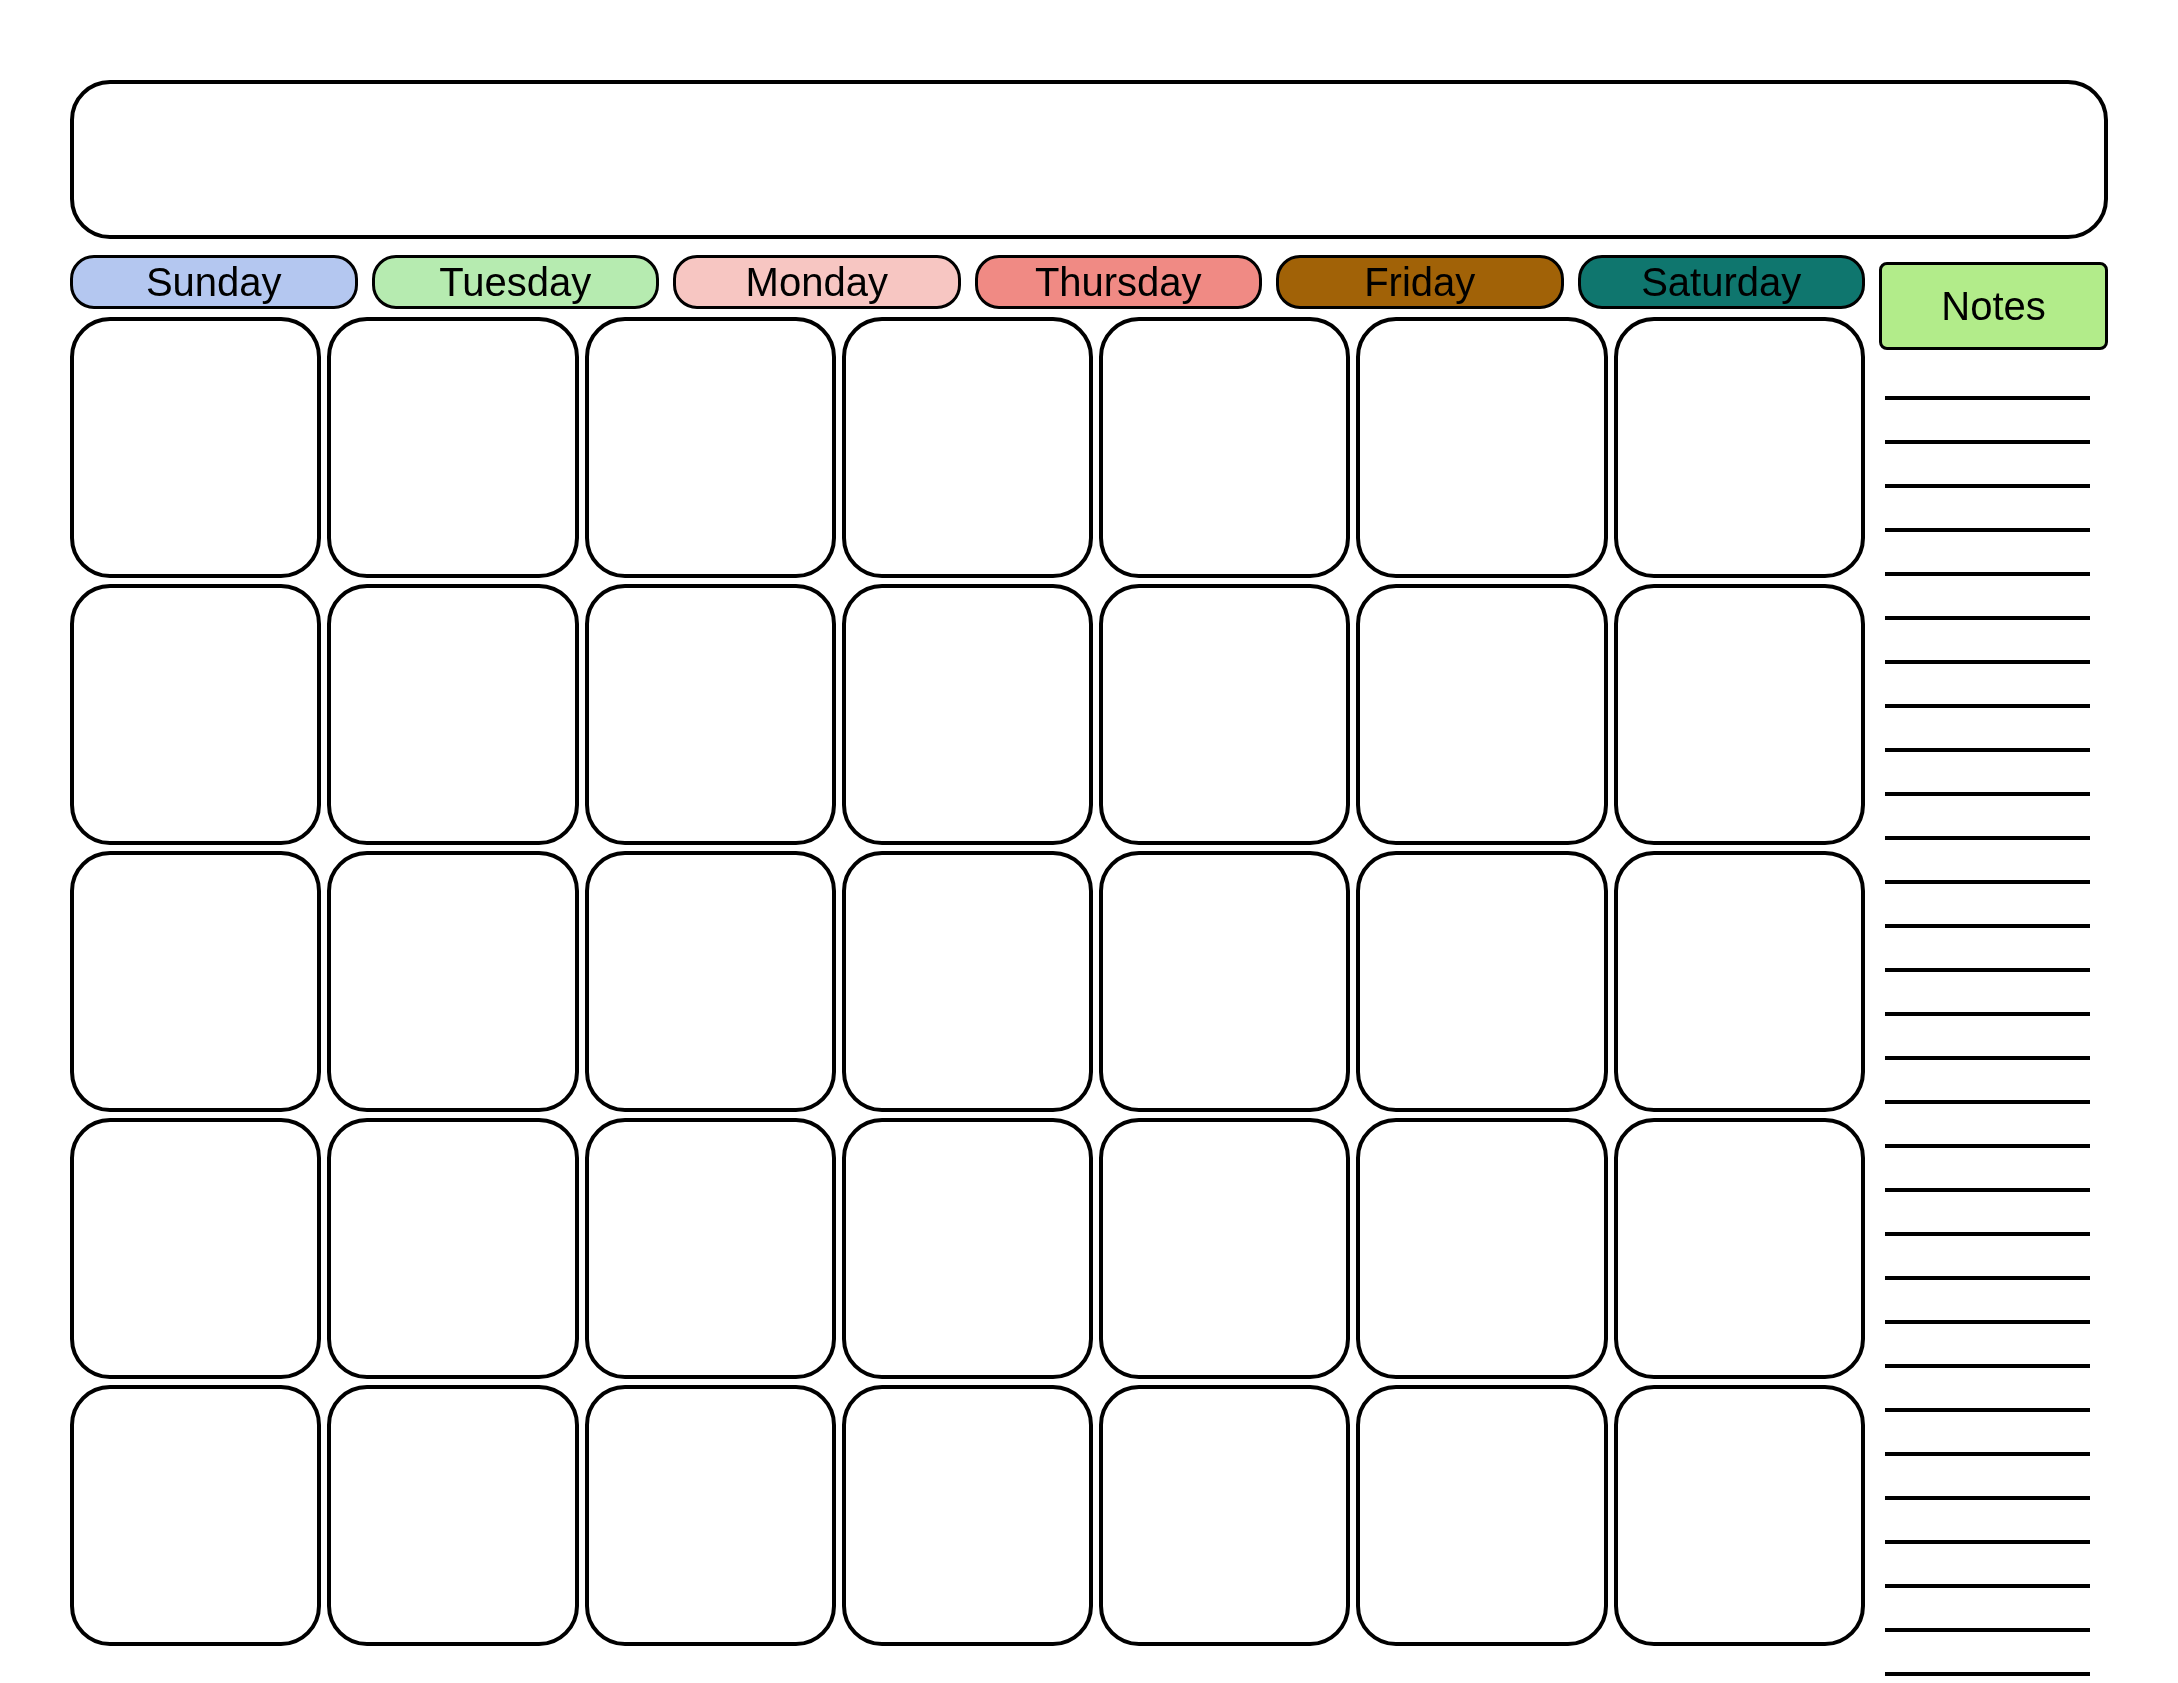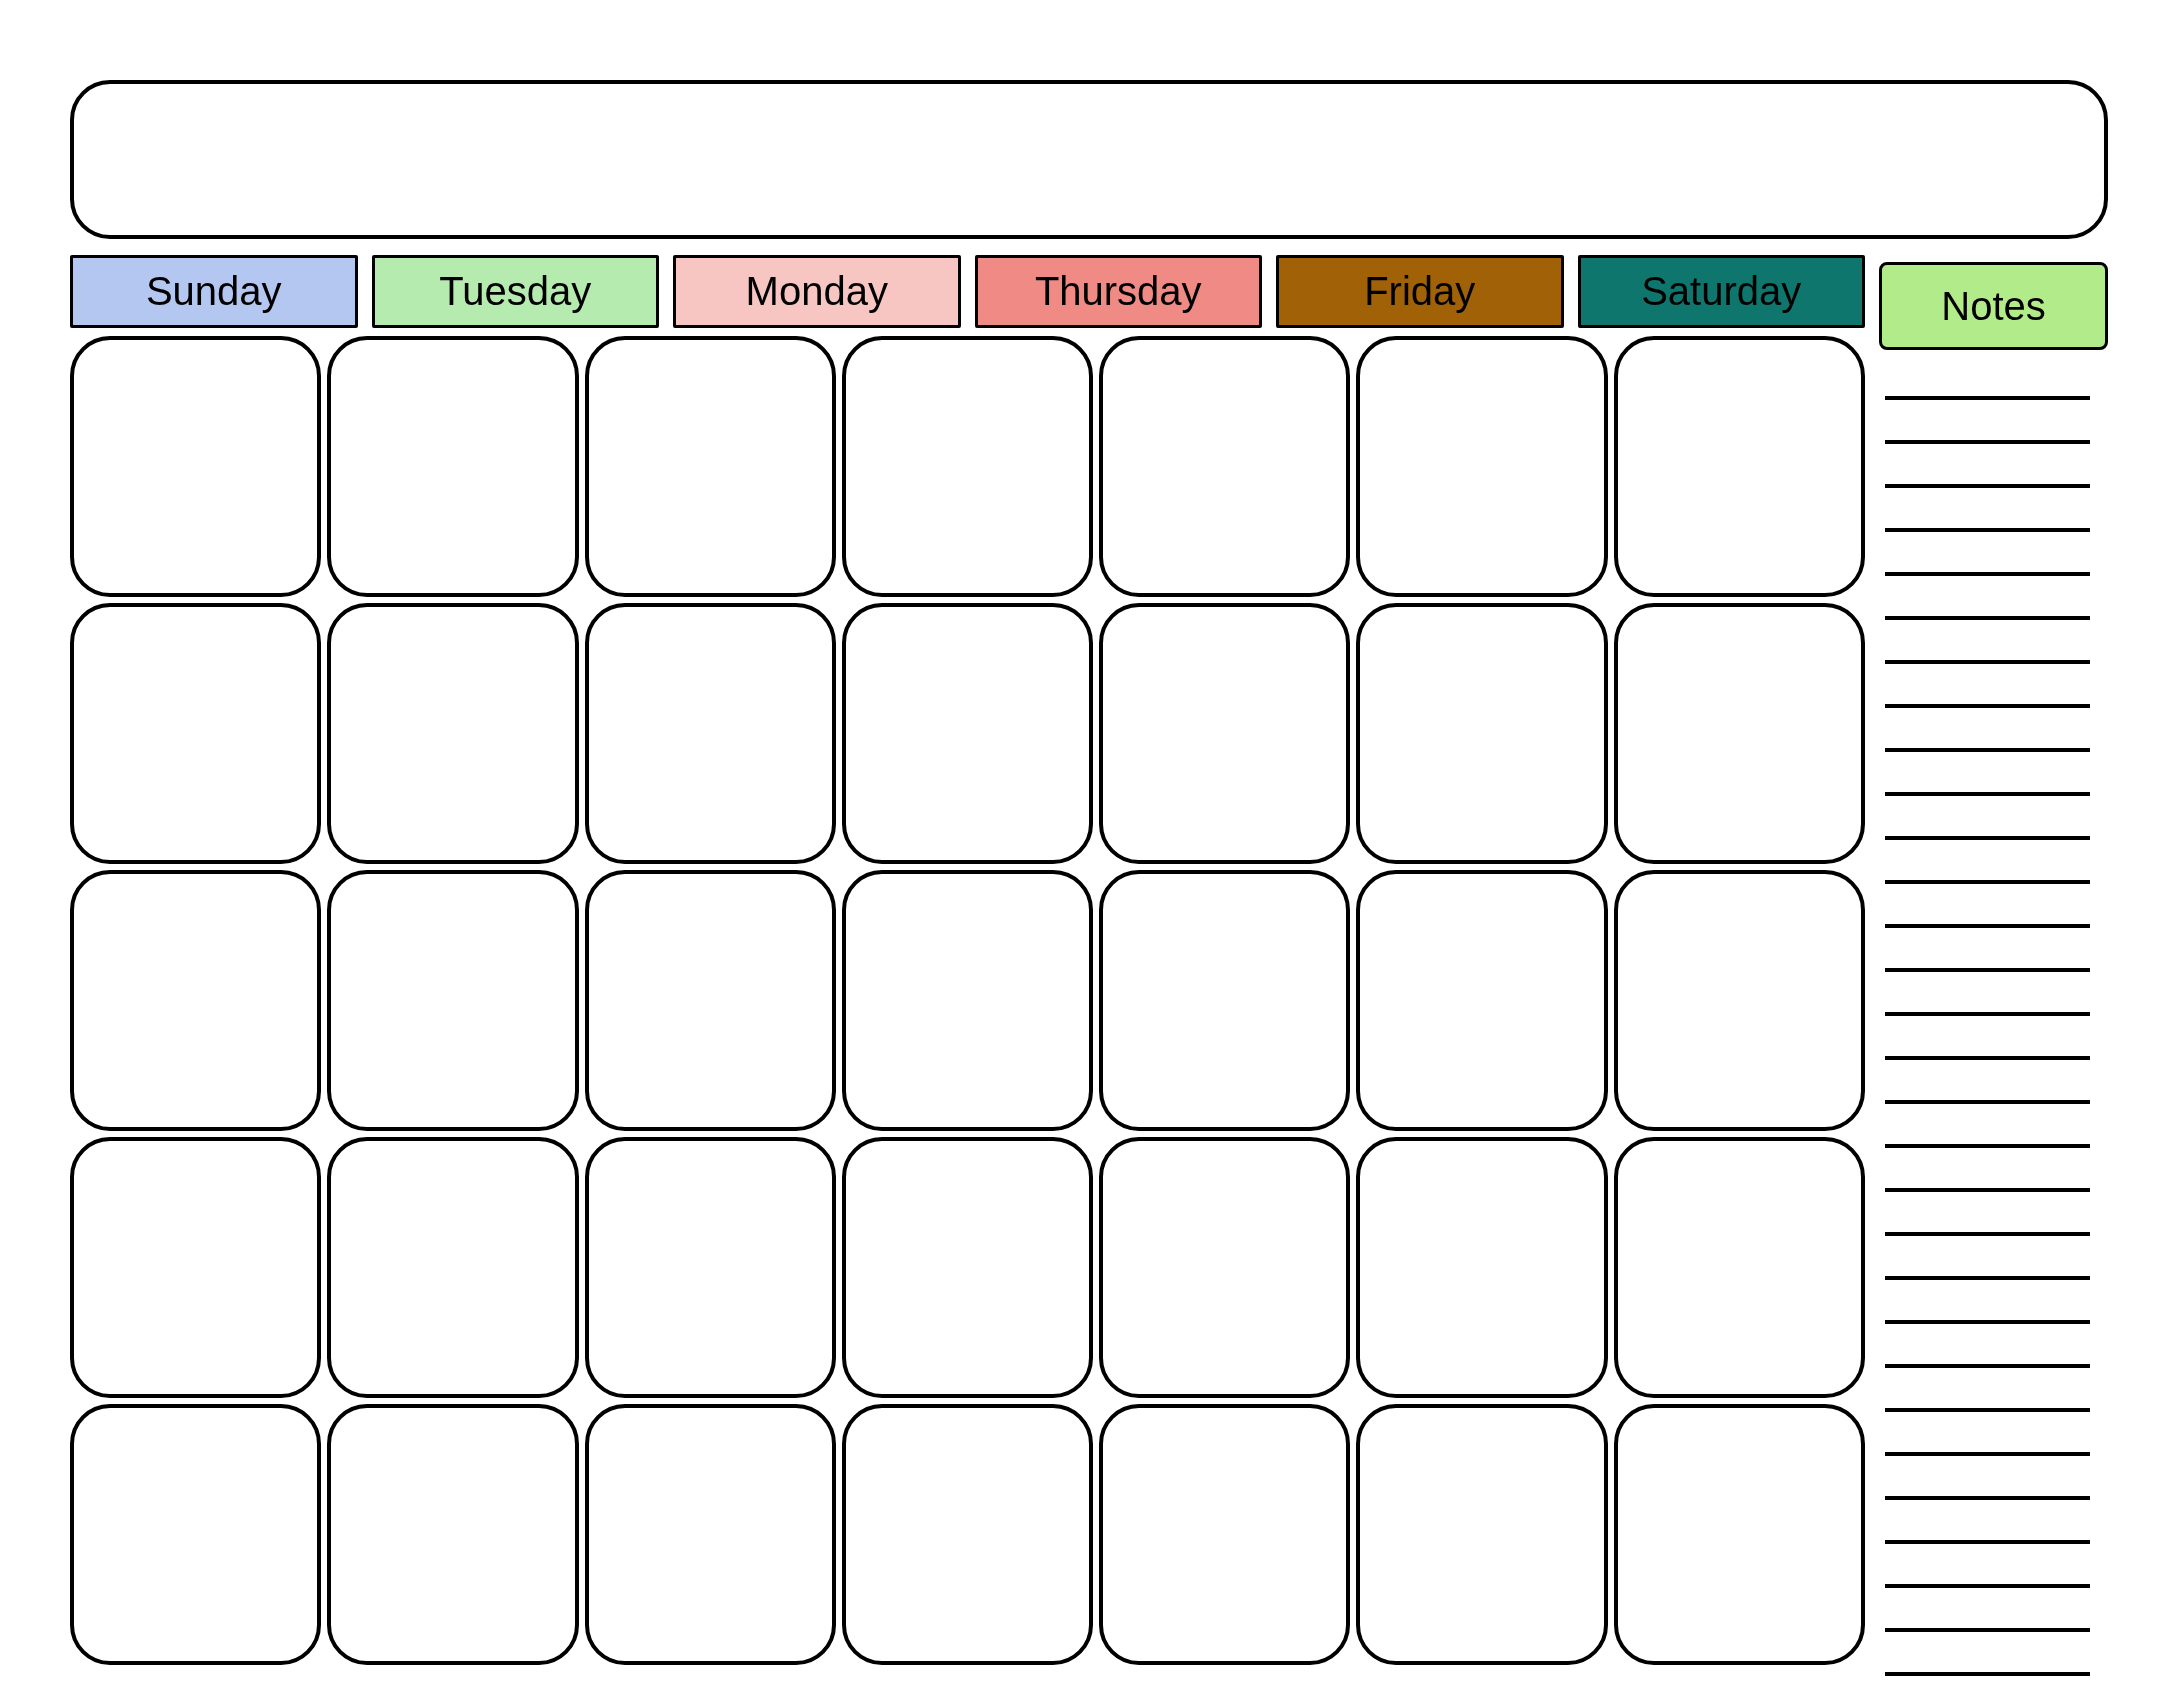--- a/index.html
+++ b/index.html
@@ -34,23 +34,23 @@
     width:229px;
     display:flex;
     flex-direction:column;
   }
   .header-row{
     display:flex;
     gap:14px;
   }
   .day-header{
     flex:1;
-    height:73px;
+    height:54px;
     border:3px solid #000;
-    border-radius:2px;
+    border-radius:24px;
     box-sizing:border-box;
     display:flex;
     align-items:center;
     justify-content:center;
     font-size:40px;
     color:#000;
   }
   .notes-header{
     height:88px;
     border:3px solid #000;

